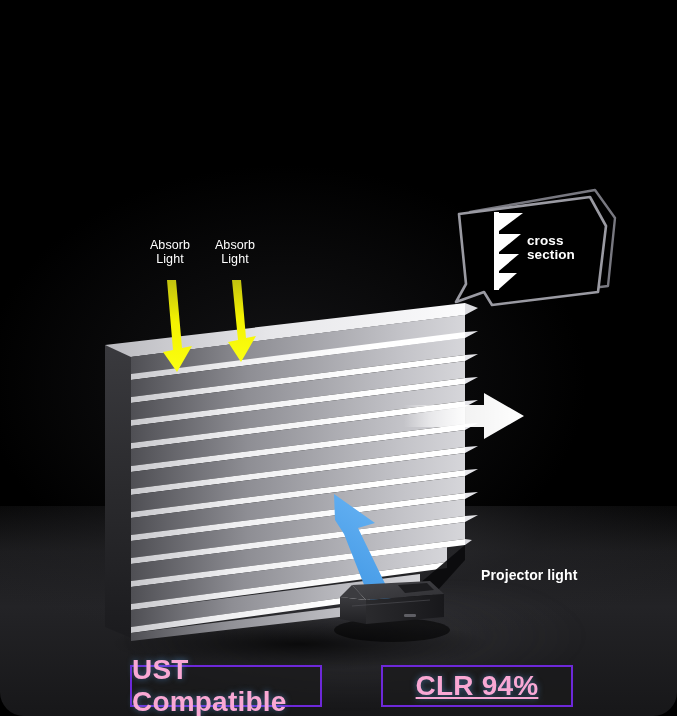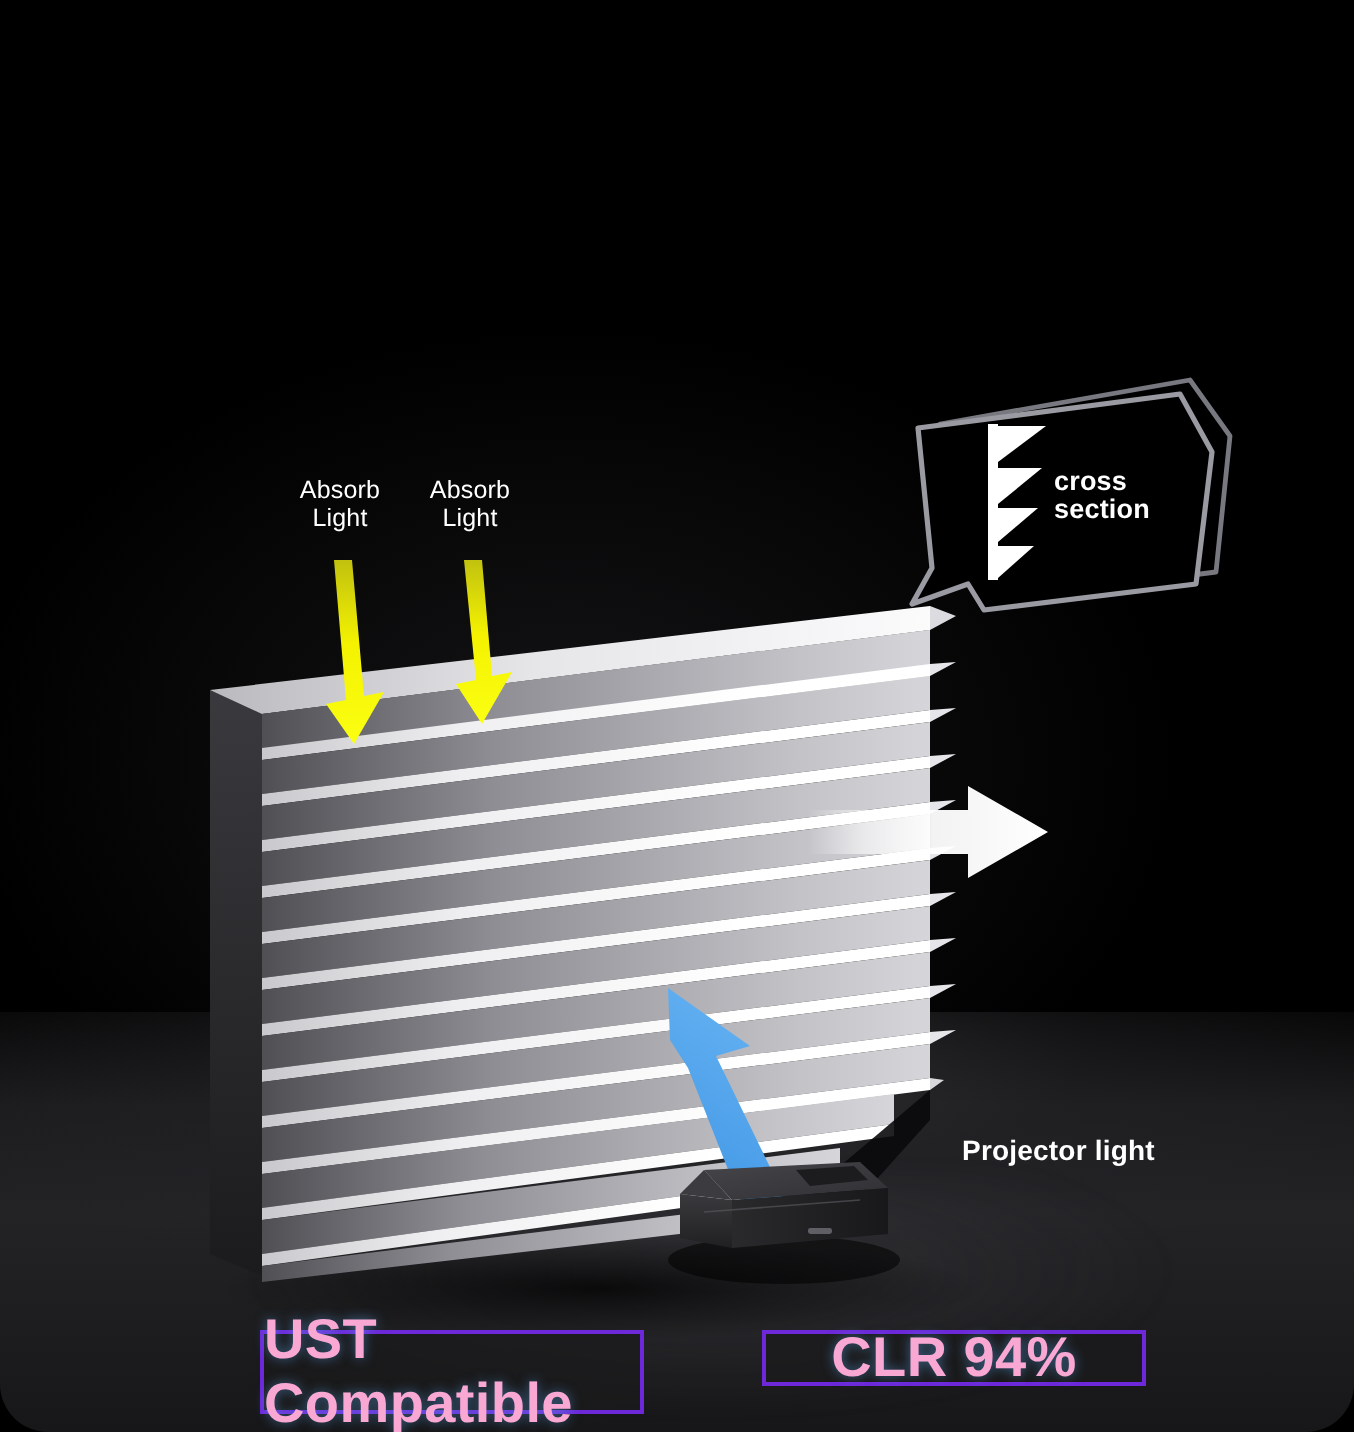--- a/index.html
+++ b/index.html
@@ -59,21 +59,21 @@
     border: 2px solid #6d28d9;
     background: rgba(26,26,28,0.72);
     display: flex; align-items: center; justify-content: center;
     color: #f9a8d4;
     font-size: 28px;
     font-weight: bold;
     letter-spacing: 0.2px;
     text-shadow: 0 0 6px rgba(90,160,230,0.55);
   }
   #badge-ust { left: 130px; top: 665px; width: 192px; height: 42px; }
-  #badge-clr { left: 381px; top: 665px; width: 192px; height: 28px; }
+  #badge-clr { left: 381px; top: 665px; width: 192px; height: 42px; text-decoration: underline; }
 </style>
 </head>
 <body>
 
 <div id="stage">
 
   <div class="wall-glow"></div>
   <div class="floor"></div>
   <div class="floor-sheen"></div>
 

